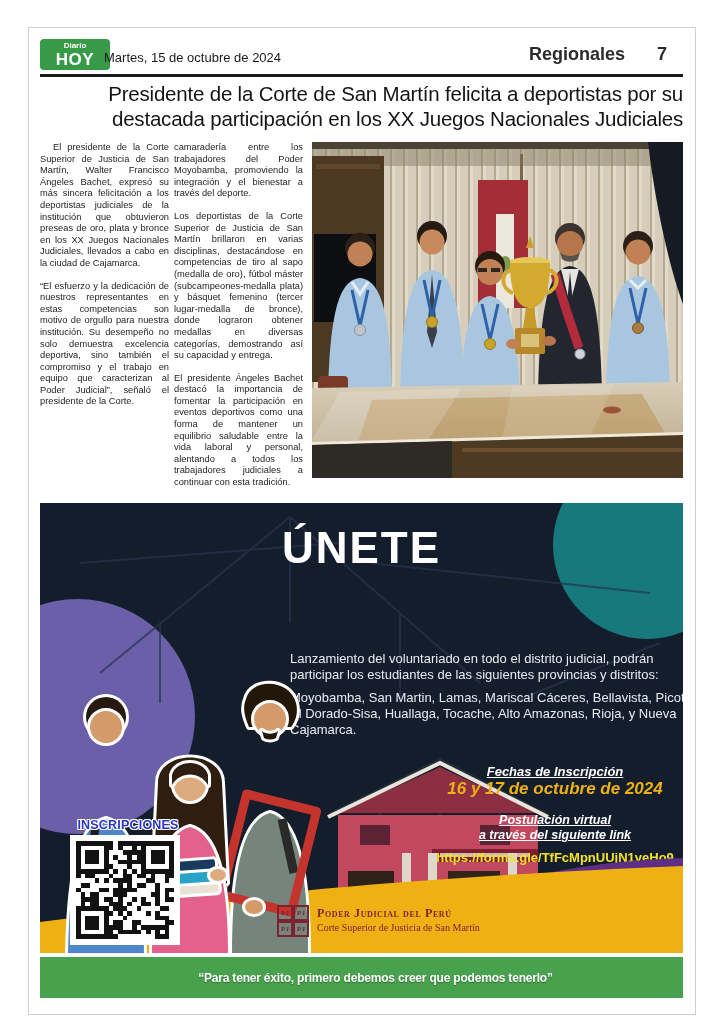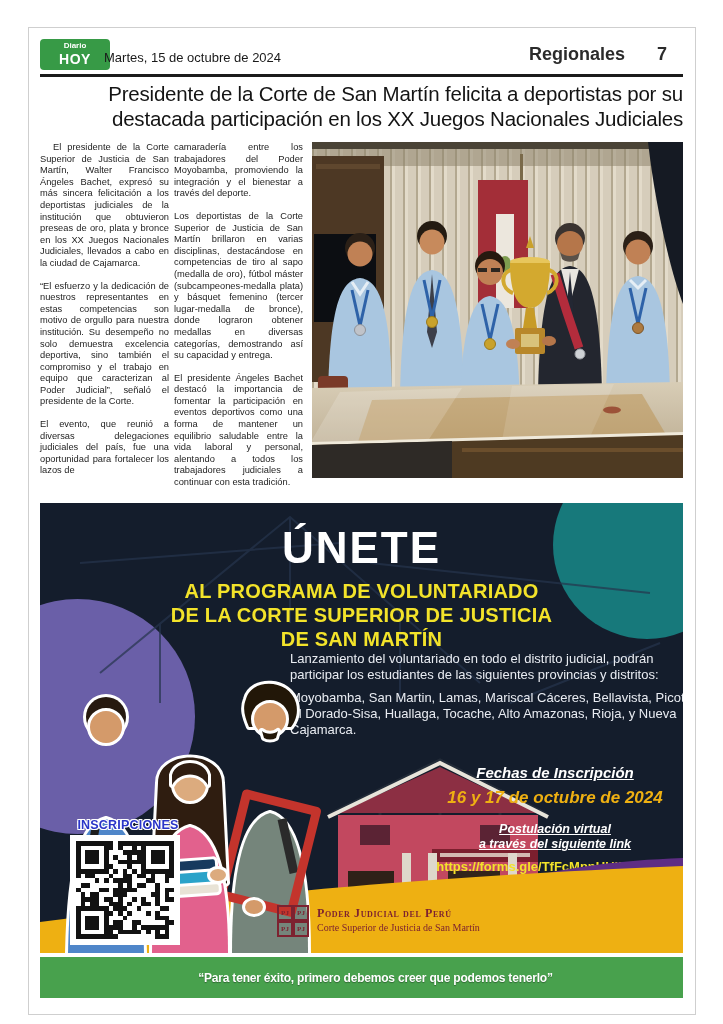--- a/index.html
+++ b/index.html
@@ -10,21 +10,21 @@
   *{box-sizing:border-box;}
   html,body{margin:0;padding:0;}
   body{background:#ffffff;font-family:"Liberation Sans",sans-serif;}
   .page{position:relative;width:723px;height:1024px;background:#fff;overflow:hidden;}
   .page-frame{position:absolute;left:28px;top:27px;width:668px;height:988px;border:1px solid #cfcfcf;}
 
   
   .masthead{position:absolute;left:40px;top:38px;width:643px;height:34px;}
   .logo{position:absolute;left:0;top:1px;width:70px;height:31px;background:var(--logo-green);border-radius:4px;color:#fff;text-align:center;}
   .logo-top{font-size:8px;font-weight:bold;line-height:10px;padding-top:2px;}
-  .logo-main{font-size:14px;font-weight:bold;line-height:17px;letter-spacing:.5px;}
+  .logo-main{font-size:17px;font-weight:bold;line-height:17px;letter-spacing:.5px;}
   .date{position:absolute;left:64px;top:12px;font-size:13px;color:#1a1a1a;}
   .section{position:absolute;right:58px;top:6px;font-size:18px;font-weight:bold;color:#2b2b2b;}
   .pageno{position:absolute;right:16px;top:6px;font-size:18px;font-weight:bold;color:#2b2b2b;}
   .rule{position:absolute;left:40px;top:74px;width:643px;height:3px;background:#1b1b1b;}
 
   
   .headline{position:absolute;left:40px;top:81px;width:643px;text-align:right;
     font-size:20.5px;font-weight:normal;line-height:25px;color:#141414;letter-spacing:-.2px;}
 
   
@@ -44,21 +44,21 @@
   .circle-purple{position:absolute;left:-80px;top:96px;width:235px;height:235px;border-radius:50%;background:var(--circle-purple);}
   .scaffold{position:absolute;left:0;top:0;}
   .ad-title{position:absolute;left:0;top:20px;width:100%;text-align:center;
     font-size:44px;font-weight:bold;color:#ffffff;letter-spacing:2px;}
   .ad-sub{position:absolute;left:0;top:76px;width:100%;text-align:center;
     font-size:20px;font-weight:bold;line-height:24px;color:var(--ad-yellow);letter-spacing:.2px;}
   .ad-body{position:absolute;left:250px;top:148px;width:408px;
     color:#e9ecf2;font-size:13px;line-height:16px;}
   .ad-body p{margin:0 0 7px 0;}
   .fechas{position:absolute;left:368px;top:261px;width:294px;text-align:center;color:#fff;}
-  .fechas-label{font-size:15px;font-weight:bold;font-style:italic;text-decoration:underline;margin-bottom:7px;}
+  .fechas-label{font-size:13px;font-weight:bold;font-style:italic;text-decoration:underline;}
   .fechas-value{font-size:17px;font-weight:bold;font-style:italic;color:var(--band-yellow);margin-bottom:14px;}
   .post-label{font-size:12.5px;font-weight:bold;font-style:italic;text-decoration:underline;line-height:15px;}
   .ad-link{margin-top:7px;font-size:13px;font-weight:bold;color:var(--ad-yellow);}
   .building{position:absolute;left:280px;top:250px;}
   .band{position:absolute;left:0;bottom:0;}
   .students{position:absolute;left:0;top:118px;}
   
   .qr-wrap{position:absolute;left:30px;top:312px;width:116px;text-align:center;}
   .qr-label{display:inline-block;font-size:12.5px;font-weight:bold;color:#2a35c8;letter-spacing:.2px;
     text-shadow:-1px -1px 0 #fff,1px -1px 0 #fff,-1px 1px 0 #fff,1px 1px 0 #fff,0 1px 0 #fff,0 -1px 0 #fff;}
@@ -96,21 +96,20 @@
     <div class="pageno">7</div>
   </div>
   <div class="rule"></div>
 
   <h1 class="headline" style="margin:0;">Presidente de la Corte de San Martín felicita a deportistas por su destacada participación en los XX Juegos Nacionales Judiciales</h1>
 
   <div class="article">
     <div class="col col-1">
       <p>El presidente de la Corte Superior de Justicia de San Martín, Walter Francisco Ángeles Bachet, expresó su más sincera felicitación a los deportistas judiciales de la institución que obtuvieron preseas de oro, plata y bronce en los XX Juegos Nacionales Judiciales, llevados a cabo en la ciudad de Cajamarca.</p>
       <p>“El esfuerzo y la dedicación de nuestros representantes en estas competencias son motivo de orgullo para nuestra institución. Su desempeño no solo demuestra excelencia deportiva, sino también el compromiso y el trabajo en equipo que caracterizan al Poder Judicial”, señaló el presidente de la Corte.</p>
-      <p>El evento, que reunió a diversas delegaciones judiciales del país, fue una oportunidad para fortalecer los lazos de</p>
     </div>
     <div class="col col-2">
       <p>camaradería entre los trabajadores del Poder Moyobamba, promoviendo la integración y el bienestar a través del deporte.</p>
       <p>Los deportistas de la Corte Superior de Justicia de San Martín brillaron en varias disciplinas, destacándose en competencias de tiro al sapo (medalla de oro), fútbol máster (subcampeones-medalla plata) y básquet femenino (tercer lugar-medalla de bronce), donde lograron obtener medallas en diversas categorías, demostrando así su capacidad y entrega.</p>
       <p>El presidente Ángeles Bachet destacó la importancia de fomentar la participación en eventos deportivos como una forma de mantener un equilibrio saludable entre la vida laboral y personal, alentando a todos los trabajadores judiciales a continuar con esta tradición.</p>
     </div>
   </div>
 
   <div class="photo">
     <svg width="371" height="336" viewBox="0 0 371 336">
@@ -208,25 +207,20 @@
     <svg class="scaffold" width="643" height="260" viewBox="0 0 643 260">
       <g stroke="#26354d" stroke-width="2" opacity=".7" fill="none">
         <path d="M60,170 L250,14 L440,180"></path>
         <path d="M120,120 L120,200 M250,14 L250,120 M360,110 L360,200"></path>
         <path d="M40,60 L300,40 M330,60 L610,90"></path>
         <path d="M470,200 L620,140"></path>
       </g>
     </svg>
 
     <div class="ad-title">ÚNETE</div>
-    <div class="ad-sub">
-      <div>AL PROGRAMA DE VOLUNTARIADO</div>
-      <div>DE LA CORTE SUPERIOR DE JUSTICIA</div>
-      <div>DE SAN MARTÍN</div>
-    </div>
 
     <div class="ad-body">
       <p>Lanzamiento del voluntariado en todo el distrito judicial, podrán participar los estudiantes de las siguientes provincias y distritos:</p>
       <p>Moyobamba, San Martin, Lamas, Mariscal Cáceres, Bellavista, Picota, El Dorado-Sisa, Huallaga, Tocache, Alto Amazonas, Rioja, y Nueva Cajamarca.</p>
     </div>
 
     <svg class="building" width="230" height="200" viewBox="0 0 230 200">
       <path d="M10,62 L120,8 L226,62" stroke="#222b38" stroke-width="5" fill="none"></path>
       <path d="M60,38 L60,62 M120,8 L120,62 M180,36 L180,62" stroke="#222b38" stroke-width="3" fill="none"></path>
       <path d="M18,60 L120,14 L218,60 Z" fill="#8c2f43"></path>

